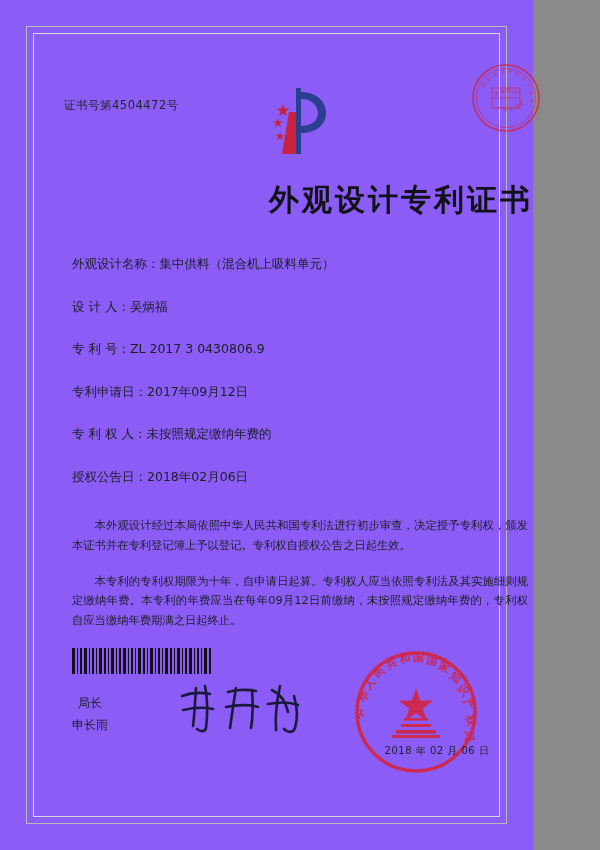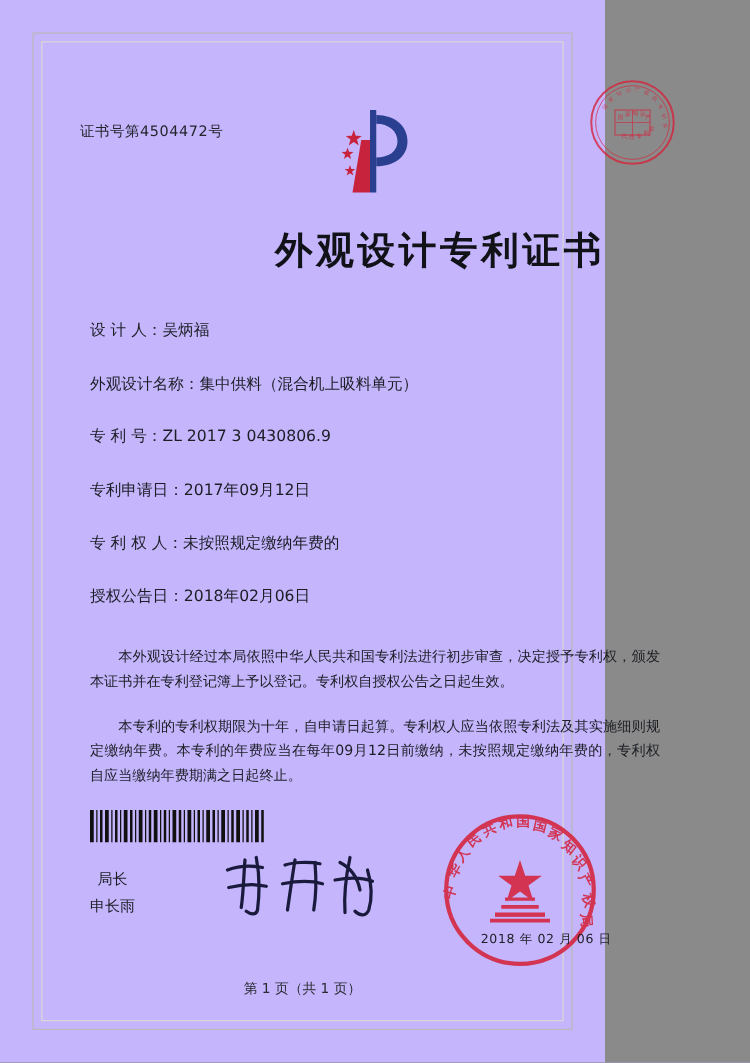--- a/index.html
+++ b/index.html
@@ -8,23 +8,23 @@
     background: #8a8a8a;
   }
   body {
     width: 600px;
     height: 850px;
     overflow: hidden;
     font-family: "DejaVu Sans", "Liberation Sans", sans-serif;
   }
   .page {
     position: relative;
-    width: 484px;
+    width: 533px;
     height: 850px;
-    background: #c4b5fd;
+    background: #8b5cf6;
     box-sizing: border-box;
   }
   
   .frame-outer {
     position: absolute;
     left: 26px;
     top: 26px;
     right: 26px;
     bottom: 26px;
     border: 1px solid #b9b9b9;
@@ -233,24 +233,24 @@
         <text x="59" y="30" transform="rotate(58 59 30)">利</text>
         <text x="60" y="37" transform="rotate(72 60 37)">局</text>
       </g>
     </svg>
   </div>
 
   <div class="title">外观设计专利证书</div>
 
   <div class="fields">
     <div class="field-row">
+      <span class="field-label">外观设计名称：</span><span class="field-value">集中供料（混合机上吸料单元）</span>
+    </div>
+    <div class="field-row">
       <span class="field-label">设 计 人：</span><span class="field-value">吴炳福</span>
-    </div>
-    <div class="field-row">
-      <span class="field-label">外观设计名称：</span><span class="field-value">集中供料（混合机上吸料单元）</span>
     </div>
     <div class="field-row">
       <span class="field-label">专 利 号：</span><span class="field-value">ZL 2017 3 0430806.9</span>
     </div>
     <div class="field-row">
       <span class="field-label">专利申请日：</span><span class="field-value">2017年09月12日</span>
     </div>
     <div class="field-row">
       <span class="field-label">专 利 权 人：</span><span class="field-value">未按照规定缴纳年费的</span>
     </div>
@@ -360,15 +360,14 @@
           <rect x="49" y="76" width="30" height="3"></rect>
           <rect x="52" y="70" width="24" height="2.6"></rect>
           <rect x="40" y="87" width="48" height="3"></rect>
         </g>
       </g>
     </svg>
   </div>
 
   <div class="seal-date">2018 年 02 月 06 日</div>
 
-  <div class="footer">第 1 页（共 1 页）</div>
 
 </div>
 
 </body></html>

